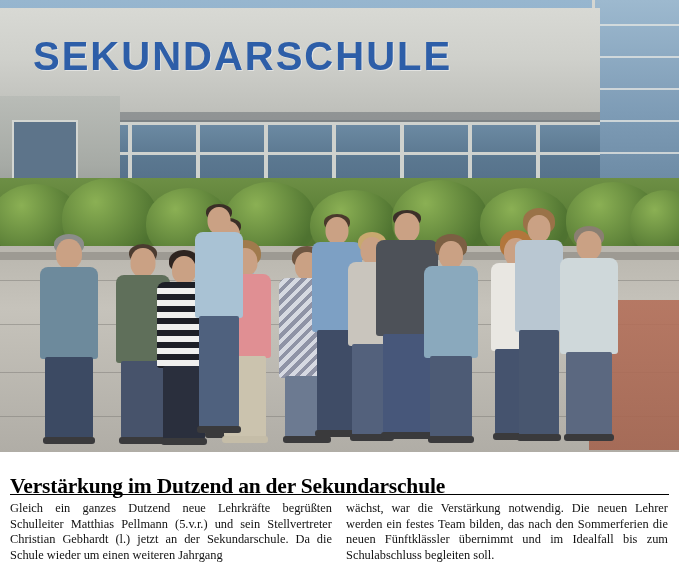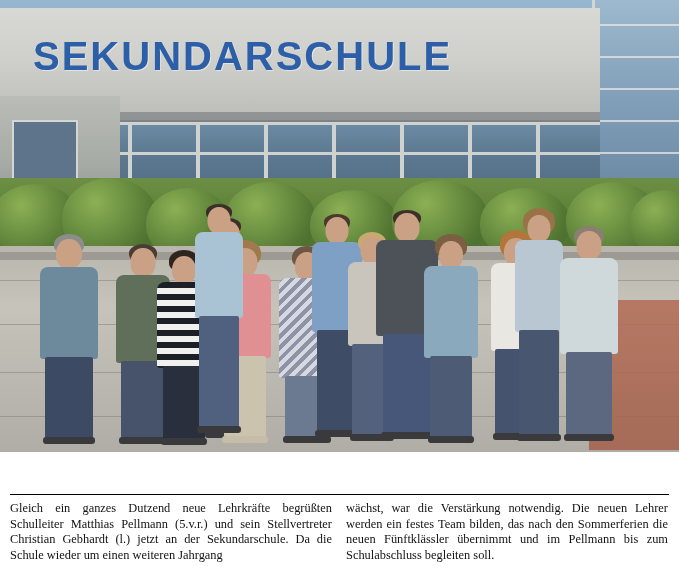--- a/index.html
+++ b/index.html
@@ -386,25 +386,26 @@
       <div class="hair" style="top:0; width:30px; height:20px; background:#8a7f72;"></div>
       <div class="head" style="top:5px; width:25px; height:29px;"></div>
       <div class="torso" style="top:32px; width:58px; height:96px; background:#cfd8da;"></div>
       <div class="legs" style="top:126px; width:46px; height:84px; background:#5b6880;"></div>
       <div class="shoes" style="top:208px; width:50px;"></div>
     </div>
 
   </div>
 
   <div class="caption-area">
+    <h1 class="headline">Verstärkung im Dutzend an der Sekundarschule</h1>
     <div class="rule"></div>
     <div class="cols">
       <div class="col">
         <p>Gleich ein ganzes Dutzend neue Lehrkräfte begrüßten Schulleiter Matthias Pellmann (5.v.r.) und sein Stellvertreter Christian Gebhardt (l.) jetzt an der Sekundarschule. Da die Schule wieder um einen weiteren Jahrgang</p>
       </div>
       <div class="col">
-        <p>wächst, war die Verstärkung notwendig. Die neuen Lehrer werden ein festes Team bilden, das nach den Sommerferien die neuen Fünftklässler übernimmt und im Pellmann bis zum Schulabschluss begleiten soll.</p>
+        <p>wächst, war die Verstärkung notwendig. Die neuen Lehrer werden ein festes Team bilden, das nach den Sommerferien die neuen Fünftklässler übernimmt und im Idealfall bis zum Schulabschluss begleiten soll.</p>
         <div class="credit">Foto: ben</div>
       </div>
     </div>
   </div>
 
 </div>
 
 </body></html>

